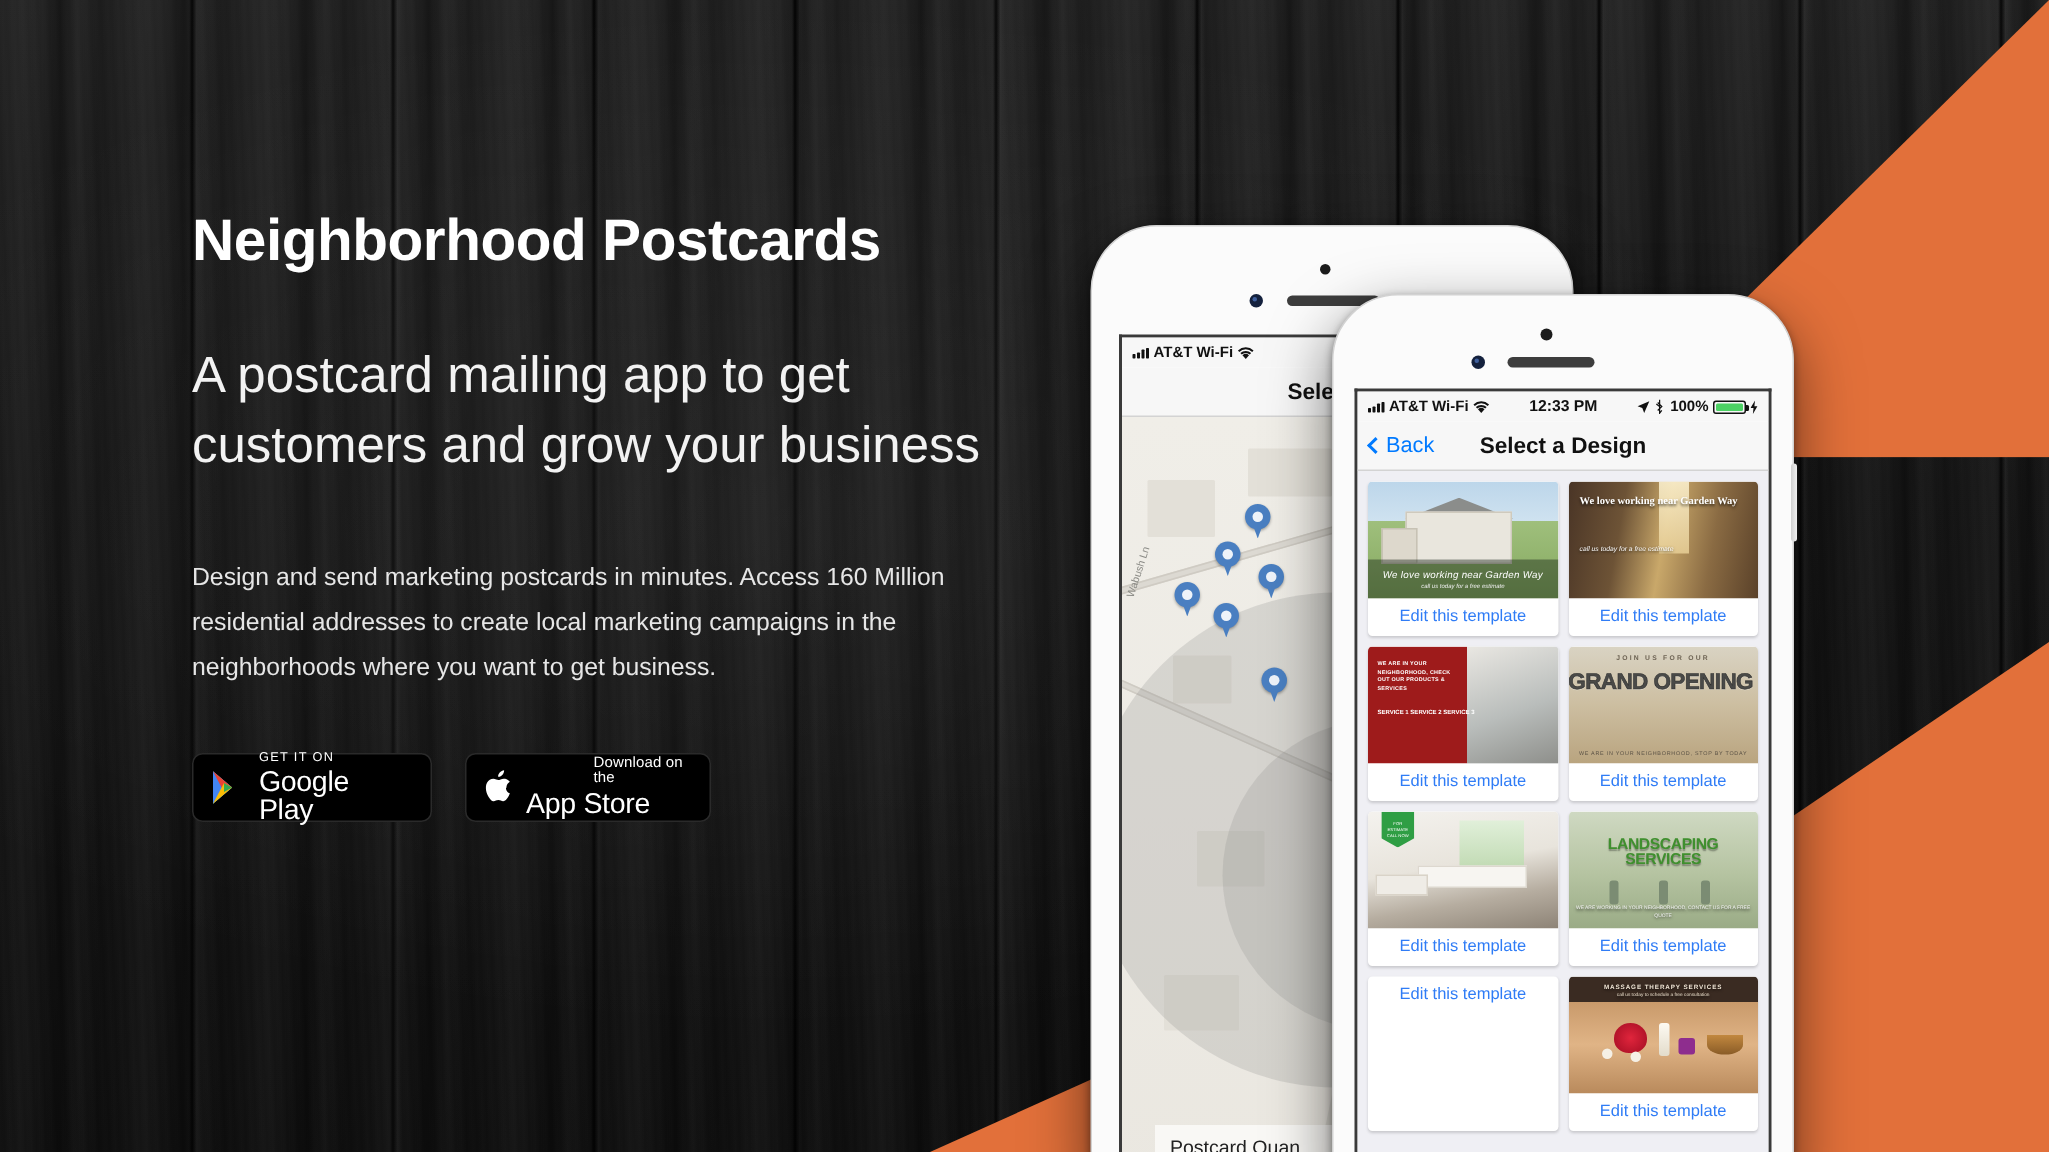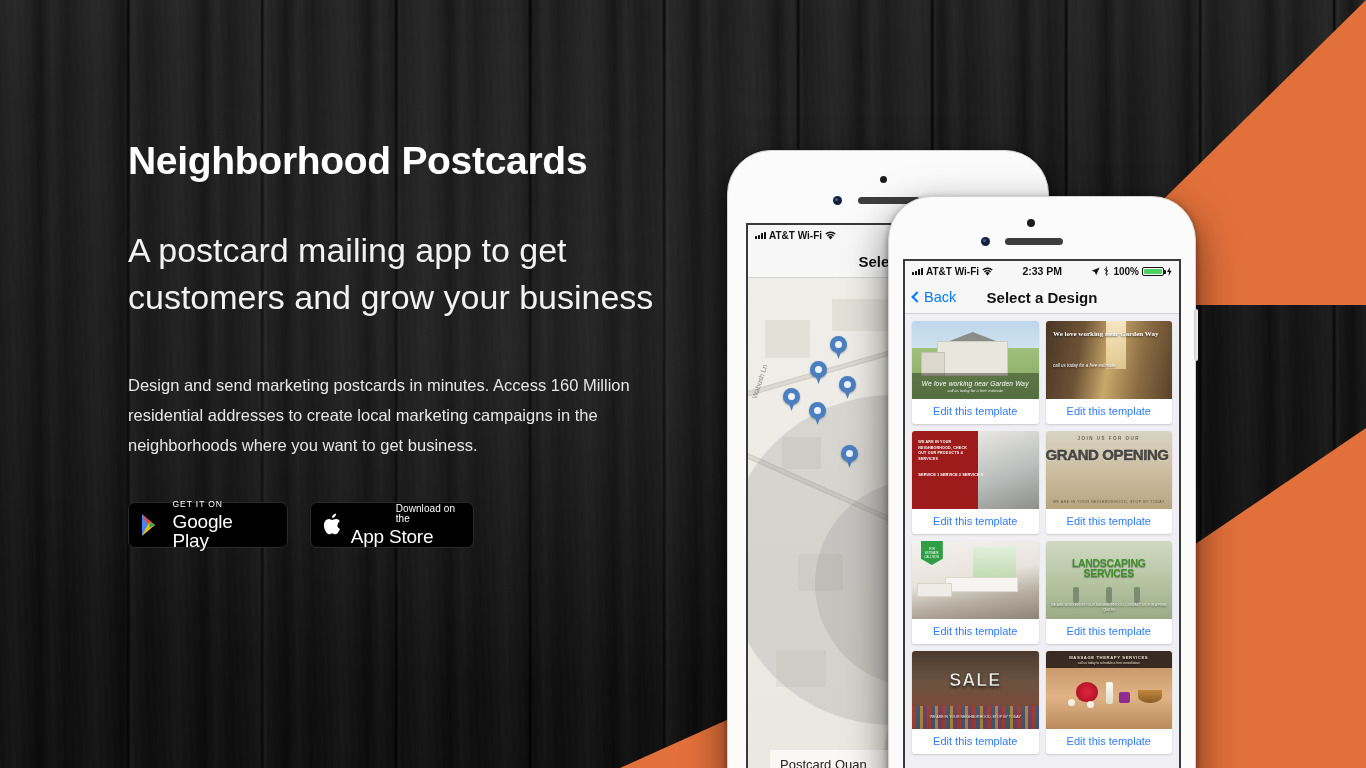--- a/index.html
+++ b/index.html
@@ -502,21 +502,21 @@
               <i></i>
               <i></i>
             </span>
           <span>AT&amp;T Wi-Fi</span>
           <svg width="11" height="9" viewBox="0 0 11 9">
             <path d="M5.5 8.4 L3.3 5.9a3.3 3.3 0 014.4 0z" fill="#111"></path>
             <path d="M1.9 4.4a5.3 5.3 0 017.2 0l-.9 1a4 4 0 00-5.4 0z" fill="#111"></path>
             <path d="M.3 2.6a7.6 7.6 0 0110.4 0l-.9 1a6.3 6.3 0 00-8.6 0z" fill="#111"></path>
           </svg>
         </div>
-        <div class="sb-center">2:33 PM</div>
+        <div class="sb-center">12:33 PM</div>
         <div class="sb-right">
           <svg width="9" height="9" viewBox="0 0 10 10">
             <path d="M9.5.5 L.8 4.3 4.3 5.6 5.7 9.2 Z" fill="#111"></path>
           </svg>
           <svg width="7" height="10" viewBox="0 0 7 11">
             <path d="M2 2.6 L5 5.5 L2 8.4 M3.4 0.6 V10.4 L5 8.4 M3.4 5.5 L1 3.6" stroke="#111" stroke-width="0.9" fill="none"></path>
           </svg>
           <span>100%</span>
           <span class="batt">
               <i></i>
@@ -599,27 +599,20 @@
               <div class="land-fig" style="left:48%"></div>
               <div class="land-fig" style="left:70%"></div>
             </div>
             <div class="ov-text land-main">LANDSCAPING SERVICES</div>
             <div class="ov-text land-bot">WE ARE WORKING IN YOUR NEIGHBORHOOD, CONTACT US FOR A FREE QUOTE</div>
           </div>
           <div class="tcard-label">Edit this template</div>
         </div>
 
         <div class="tcard">
-          <div class="thumb">
-            <div class="art a-sale">
-              <div class="sale-rack"></div>
-            </div>
-            <div class="ov-text sale-main">SALE</div>
-            <div class="ov-text sale-bot">WE ARE IN YOUR NEIGHBORHOOD, STOP BY TODAY</div>
-          </div>
           <div class="tcard-label">Edit this template</div>
         </div>
 
         <div class="tcard">
           <div class="thumb">
             <div class="art a-mass">
               <div class="flower"></div>
               <div class="ball" style="left:18%; top:62%"></div>
               <div class="ball" style="left:33%; top:64%"></div>
               <div class="candle"></div>

